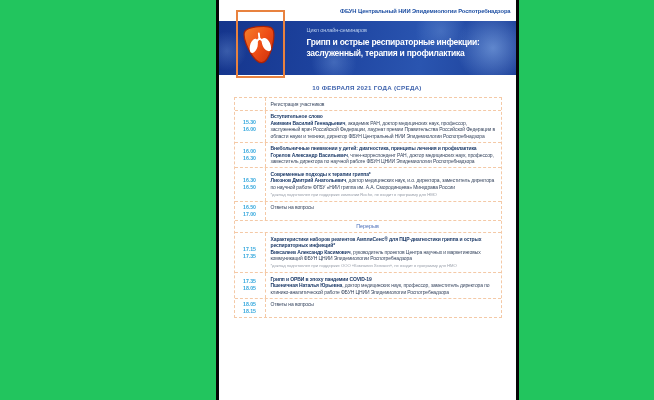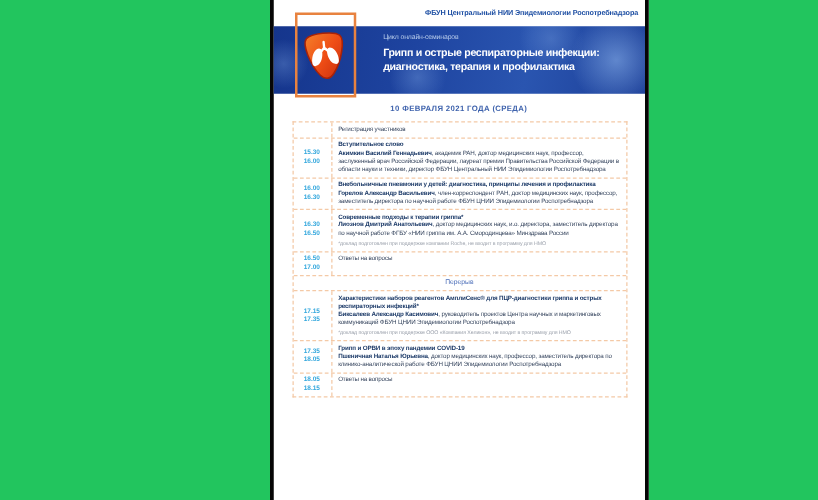--- a/index.html
+++ b/index.html
@@ -63,21 +63,21 @@
           </defs>
           <path d="M7 7 C2 12 8 34 17 45 C21.5 50.5 26.5 50.5 31 45 C40 34 46 12 41 7 C36 2 12 2 7 7 Z" fill="url(#lg)" stroke="#a82208" stroke-width="1.6"></path>
           <path d="M24 12 v6 M24 18 l-4.5 4.5 M24 18 l4.5 4.5" stroke="#ffffff" stroke-width="2.4" fill="none" stroke-linecap="round"></path>
           <path d="M21.5 21 C20.5 18 18.5 17.5 16 19 C12 21.5 10 28 10.5 32.5 C10.8 35.5 13 36.3 15.5 35 C19 33.2 22 28 21.5 21 Z" fill="#ffffff"></path>
           <path d="M26.5 21 C27.5 18 29.5 17.5 32 19 C36 21.5 38 28 37.5 32.5 C37.2 35.5 35 36.3 32.5 35 C29 33.2 26 28 26.5 21 Z" fill="#ffffff"></path>
         </svg>
       </div>
       <div class="banner-text">
         <div class="kicker">Цикл онлайн-семинаров</div>
         <div class="banner-title">Грипп и острые респираторные инфекции:</div>
-        <div class="banner-title">диагностика, терапия и профилактика</div>
+        <div class="banner-title">заслуженный, терапия и профилактика</div>
       </div>
     </div>
 
     <div class="date-heading">10 ФЕВРАЛЯ 2021 ГОДА (СРЕДА)</div>
 
     <div class="schedule">
 
       <div class="t-row">
         <div class="t-time">
           <span></span>

